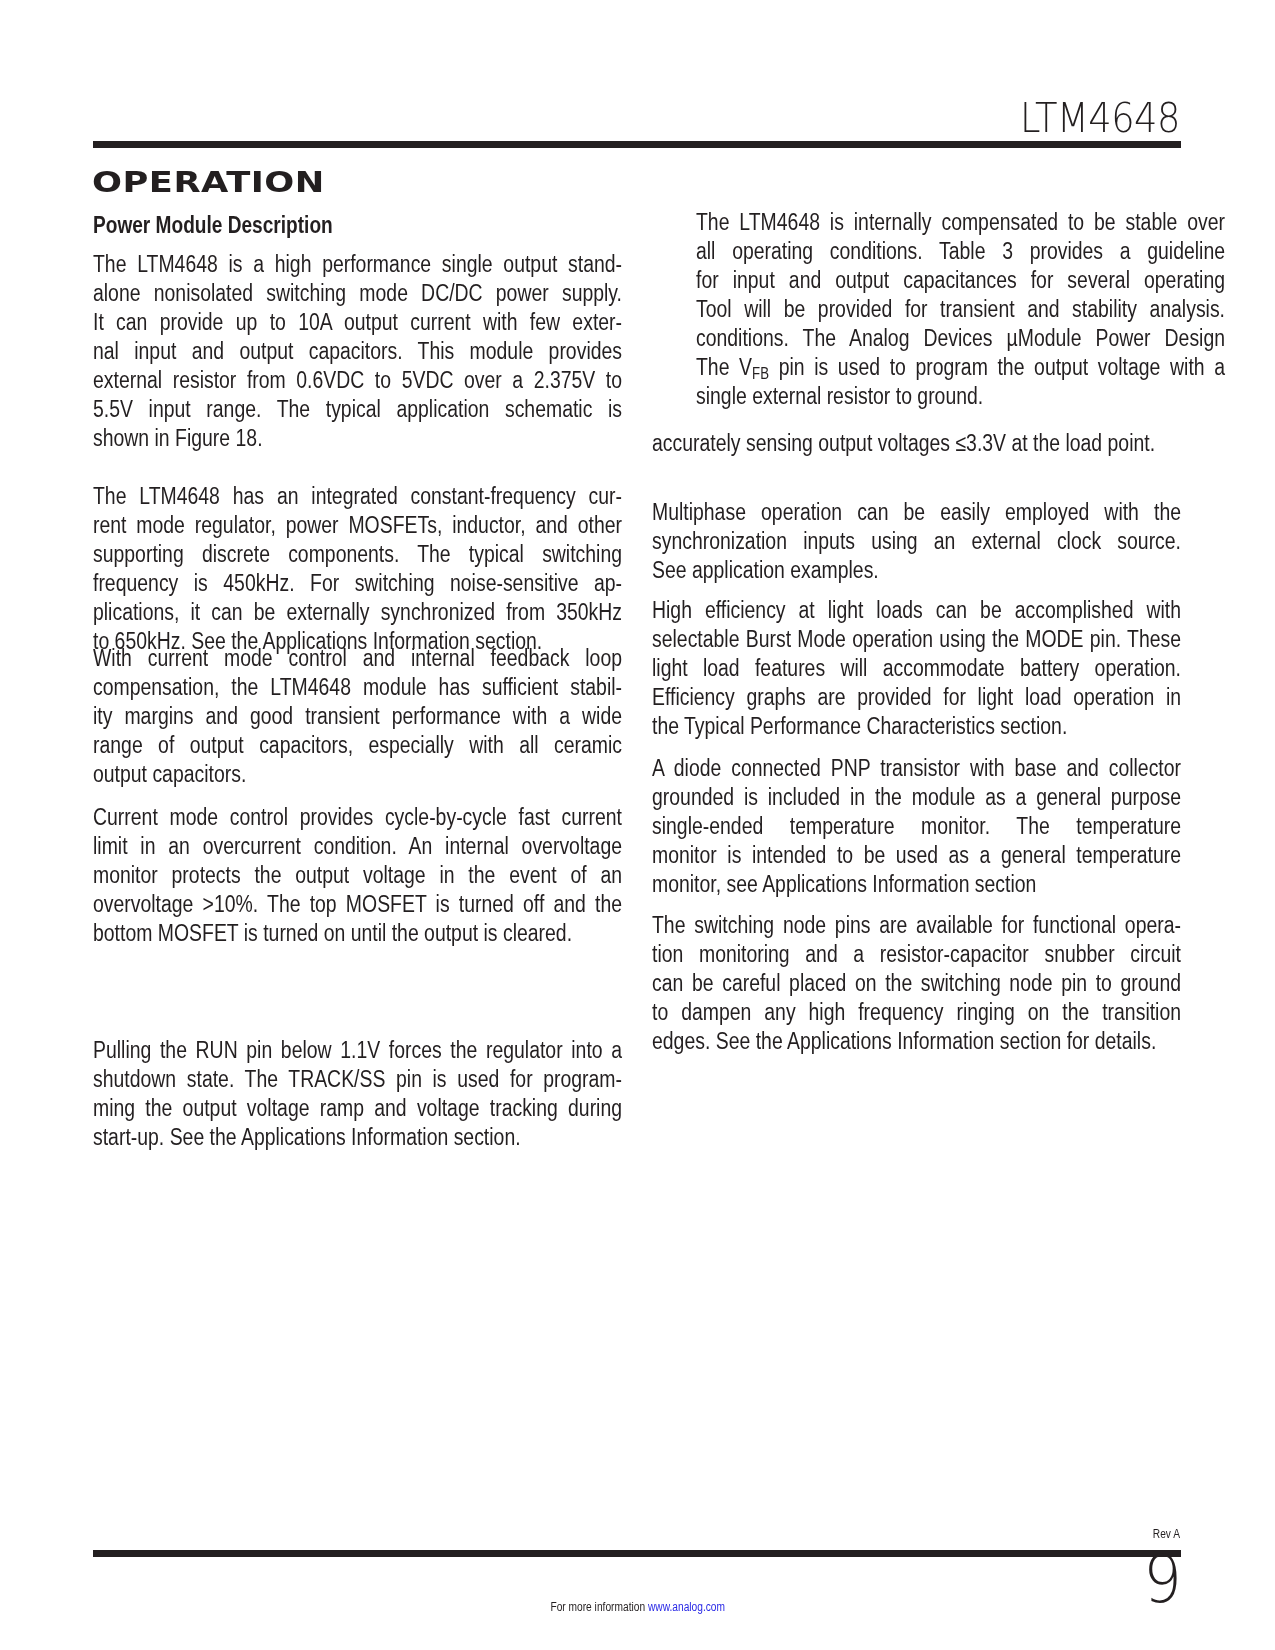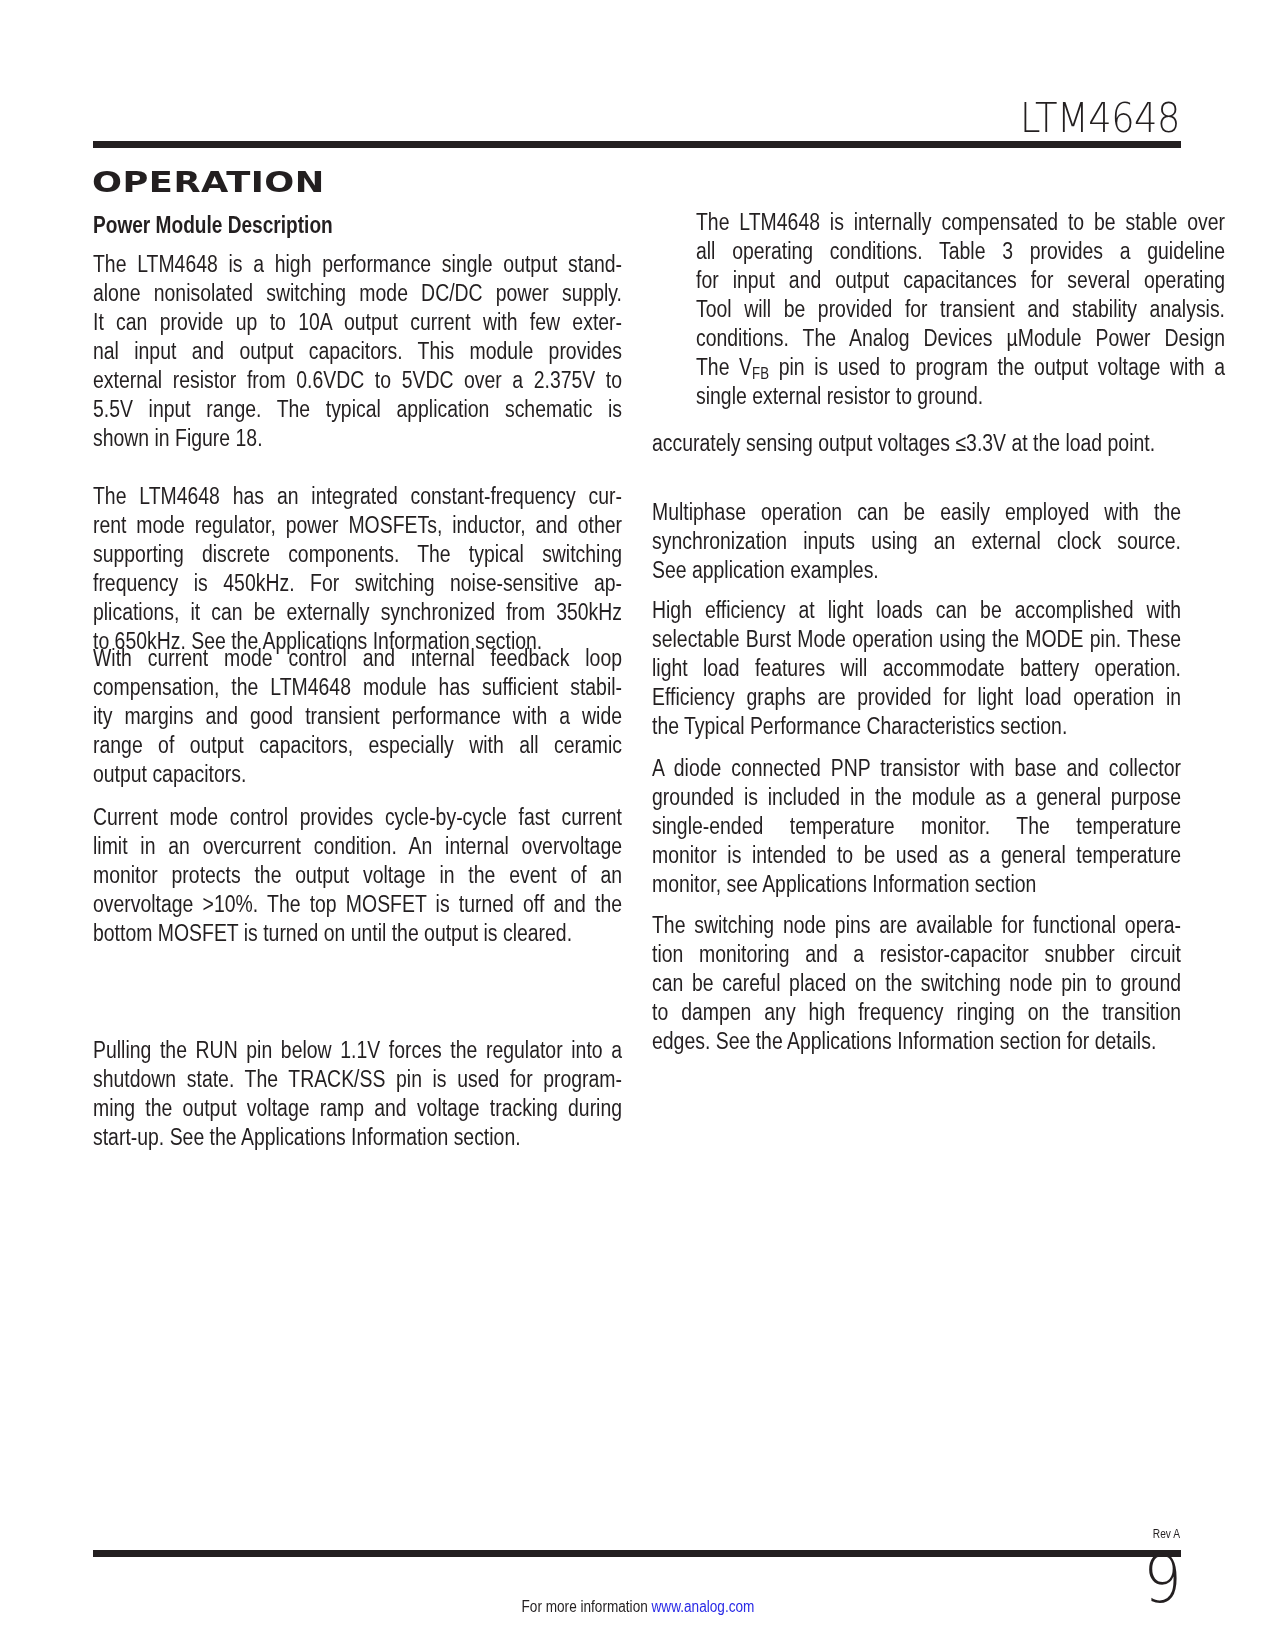--- a/index.html
+++ b/index.html
@@ -20,21 +20,21 @@
   .para { position: absolute; width: 529px; }
   .line { display: block; height: 29px; line-height: 29px; font-size: 23.5px;
           white-space: nowrap; transform-origin: left center; }
   .line-inner { display: inline-block; width: 640px; text-align: justify; text-align-last: justify;
                 transform: scaleX(0.8266); transform-origin: left center; }
   .line-inner.last { text-align: left; text-align-last: left; }
   sub.fb { font-size: 16px; vertical-align: -4px; }
   .rev { right: 95px; top: 1525px; font-size: 12px; line-height: 18px; transform: scaleX(0.85); transform-origin: right; }
   .pagenum { right: 93px; top: 1543px; font-size: 66px; font-weight: 300; line-height: 74px;
              font-family: "DejaVu Sans", sans-serif; transform: scaleX(0.92); transform-origin: right; }
-  .footer-text { left: 0; width: 1275px; top: 1597px; text-align: center; font-size: 16px; line-height: 20px; }
+  .footer-text { left: 0; width: 1275px; top: 1597px; text-align: center; font-size: 12px; line-height: 20px; }
   .footer-inner { display: inline-block; transform: scaleX(0.85); }
   .footer-link { color: #2929e6; text-decoration: none; }
 </style>
 </head>
 <body>
 
 <div class="abs doc-title">LTM4648</div>
 <div class="abs rule top"></div>
 
 <div class="abs section-heading">OPERATION</div>

